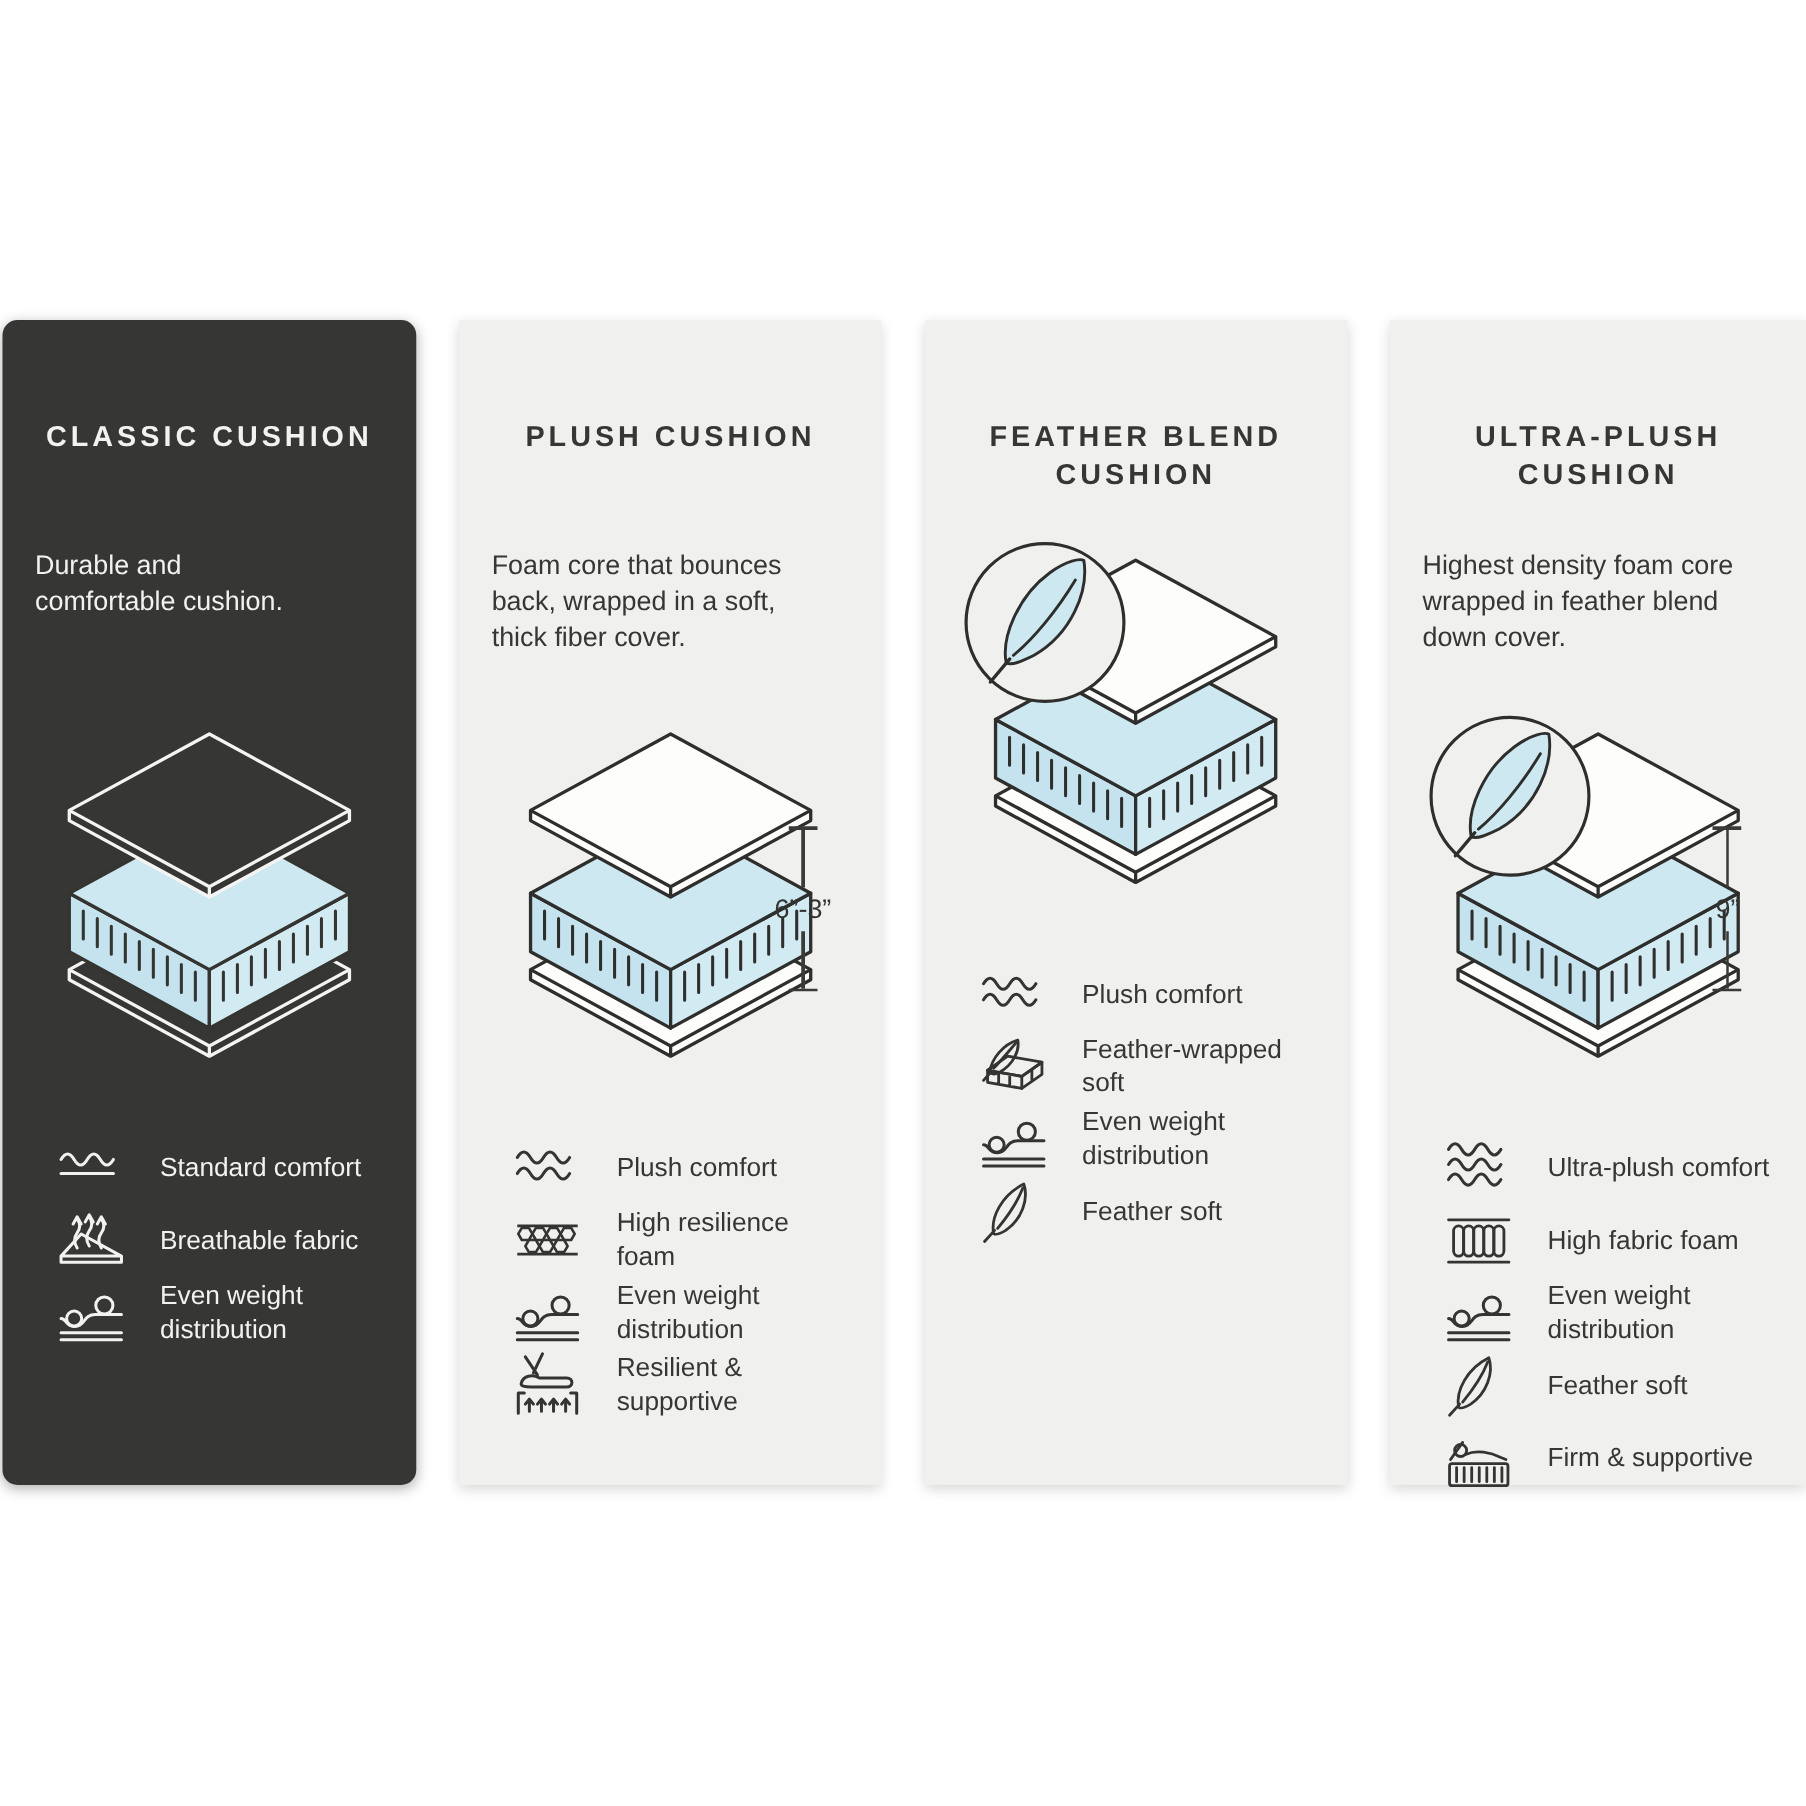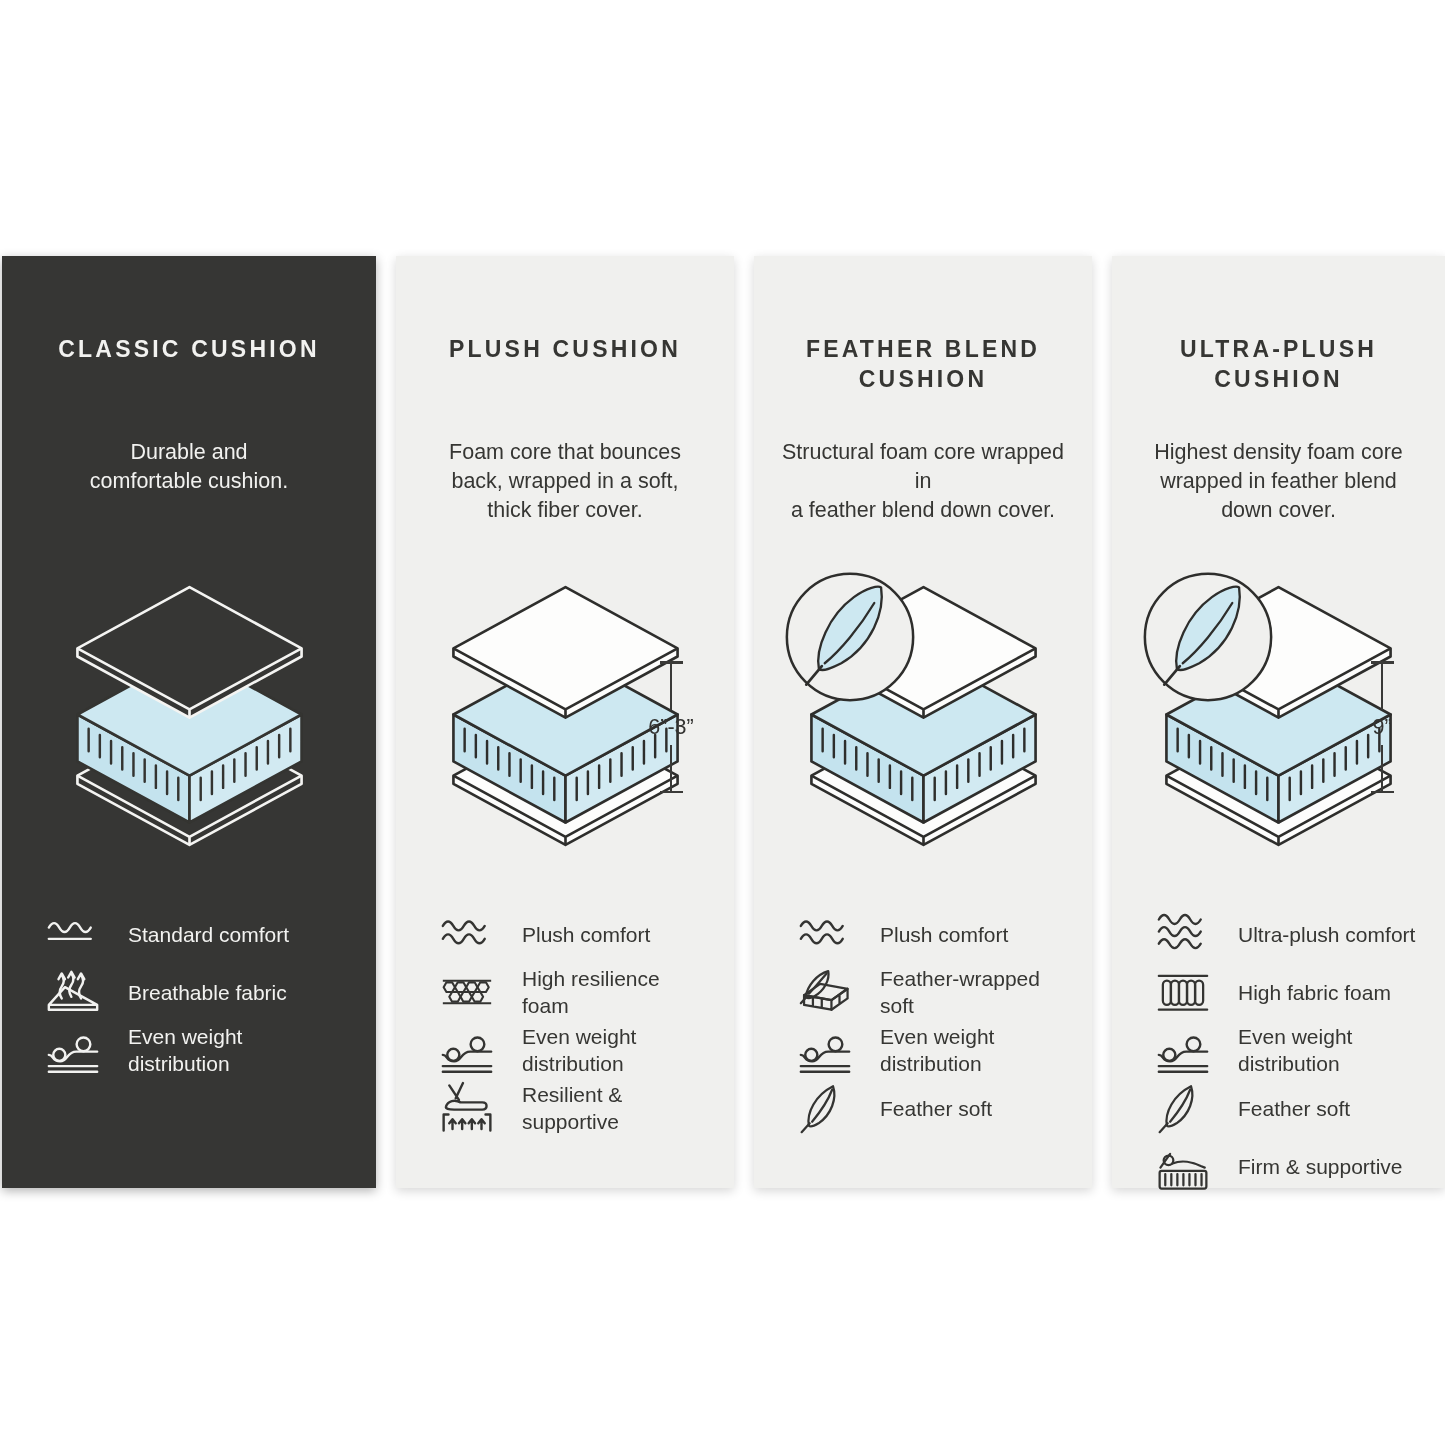--- a/index.html
+++ b/index.html
@@ -30,33 +30,33 @@
   .panel--dark{
     background:var(--panel-bg);
     --panel-bg:#363634;
     --stack-line:#f4f4f2;
     --tick:#343431;
     --slab-fill:#363634;
     --icon-color:#f2f2f0;
     color:#f2f2f0;
     box-shadow:0 3px 10px rgba(0,0,0,.3);
   }
-  .p1{width:374px;}
+  .p1{width:331px;border-radius:12px;}
   .p2{width:338px;}
   .p3{width:338px;}
   .p4{width:333px;}
 
   .panel-title{
     height:62px;flex:none;
     font-size:23px;line-height:1.3;font-weight:bold;letter-spacing:3.2px;
     text-align:center;white-space:pre-line;
   }
   .panel-desc{
     height:96px;flex:none;
-    font-size:21.5px;line-height:1.36;text-align:center;white-space:pre-line;
+    font-size:21.5px;line-height:1.36;text-align:left;white-space:pre-line;
   }
   .illustration{
     position:relative;flex:none;height:302px;margin-top:14px;
   }
   .stack-svg{
     display:block;width:245px;height:271px;margin:8px auto 0;
   }
   .feather-badge{
     position:absolute;left:2px;top:0px;width:136px;height:136px;
   }
@@ -292,22 +292,20 @@
               <use href="#i-recline"></use>
             </svg>
           <span class="feat-label">Resilient &amp; supportive</span>
         </div>
       </div>
     </section>
 
     <section class="panel panel--light p3">
       <h2 class="panel-title">FEATHER BLEND
 CUSHION</h2>
-      <p class="panel-desc">Structural foam core wrapped in
-a feather blend down cover.</p>
       <div class="illustration">
         <svg class="stack-svg">
             <use href="#sym-stack"></use>
           </svg>
         <svg class="feather-badge">
             <use href="#sym-feather-badge"></use>
           </svg>
       </div>
       <div class="features">
         <div class="feature">

